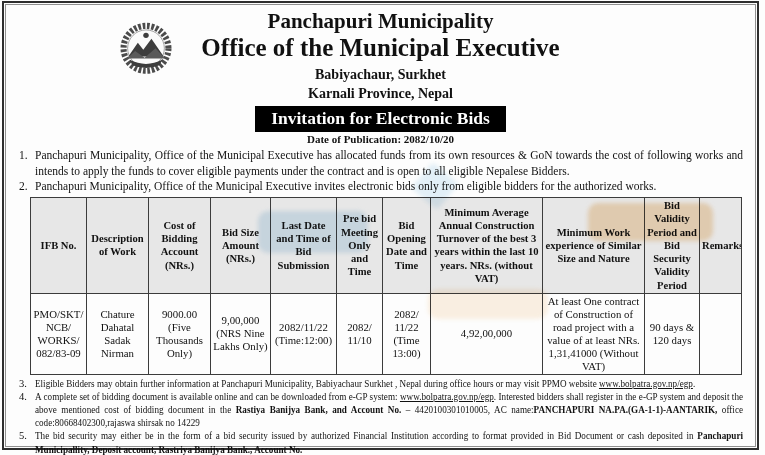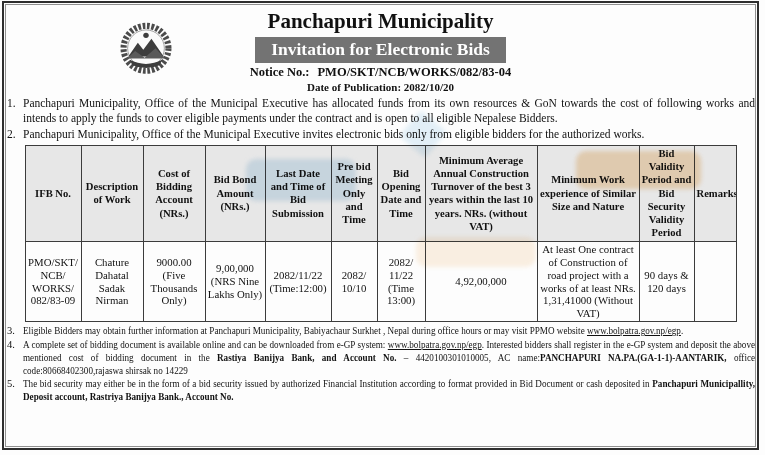--- a/index.html
+++ b/index.html
@@ -7,32 +7,32 @@
     width:765px; height:455px; position:relative; overflow:hidden;
     background:#fdfdfd; color:#111;
     font-family:"Liberation Serif","DejaVu Serif",serif;
   }
   .outer {
     position:absolute; left:2px; top:1px; width:757px; height:449px;
     border:2px solid #2e2e2e; box-sizing:border-box;
   }
   .inner {
     position:absolute; inset:1px; border:1px solid #909090;
-    padding:2px 0; box-sizing:border-box;
+    padding:2px 12px; box-sizing:border-box;
   }
   .logo { position:absolute; left:104px; top:12px; width:72px; height:68px; }
 
   .hdr { text-align:center; }
   .h-muni  { font-size:21px; font-weight:bold; margin-top:2px; line-height:1.15; }
   .h-office{ font-size:25px; font-weight:bold; margin-top:1px; line-height:1.15; }
   .h-addr  { font-size:14px; font-weight:bold; margin-top:4px; line-height:1.1; }
   .h-prov  { font-size:14px; font-weight:bold; margin-top:4px; line-height:1.1; }
   .banner-wrap { margin-top:4px; }
   .banner {
-    display:inline-block; background:#737373; color:#ffffff;
+    display:inline-block; background:#000000; color:#ffffff;
     font-size:17.5px; font-weight:bold; padding:2px 16px 3px; line-height:1.2;
   }
   .notice { font-size:12.5px; font-weight:bold; margin-top:2px; line-height:1.15; }
   .notice .gap { display:inline-block; width:8px; }
   .pub    { font-size:11px; font-weight:bold; margin-top:1px; line-height:1.15; }
 
   .li { position:relative; padding-left:17px; }
   .li .n { position:absolute; left:1px; top:0; }
   .li .t { display:block; text-align:justify; }
 
@@ -65,25 +65,25 @@
       <circle cx="50" cy="46" r="33" fill="none" stroke="#4c4c4c" stroke-width="9" stroke-dasharray="4 2.5"></circle>
       <circle cx="50" cy="46" r="27" fill="#fbfbfb" stroke="#7a7a7a" stroke-width="1"></circle>
       <circle cx="50" cy="27" r="4" fill="#3d3d3d"></circle>
       <path d="M24 58 L38 38 L46 48 L58 32 L76 58 Z" fill="#3d3d3d"></path>
       <path d="M22 61 L34 50 L48 60 L64 46 L78 61 Z" fill="#5a5a5a"></path>
       <path d="M26 63 Q50 75 74 63 L70 71 Q50 79 30 71 Z" fill="#3d3d3d"></path>
     </svg>
 
     <div class="hdr">
       <div class="h-muni">Panchapuri Municipality</div>
+      <div class="h-office">Office of the Municipal Executive</div>
+      <div class="h-addr">Babiyachaur, Surkhet</div>
+      <div class="h-prov">Karnali Province, Nepal</div>
       <div class="banner-wrap">
         <span class="banner">Invitation for Electronic Bids</span>
-      </div>
-      <div class="notice">
-        <span>Notice No.:</span><span class="gap"></span><span>PMO/SKT/NCB/WORKS/082/83-04</span>
       </div>
       <div class="pub">
         <span>Date of Publication:</span>
         <span>2082/10/20</span>
       </div>
     </div>
 
     <div class="intro">
       <div class="li">
         <span class="n">1.</span>
@@ -108,41 +108,41 @@
             <col style="width: 112px;">
             <col style="width: 102px;">
             <col style="width: 55px;">
             <col style="width: 42px;">
           </colgroup>
           <thead>
             <tr>
               <th>IFB No.</th>
               <th>Description of Work</th>
               <th>Cost of Bidding Account (NRs.)</th>
-              <th>Bid Bond Amount (NRs.)</th>
+              <th>Bid Size Amount (NRs.)</th>
               <th>Last Date and Time of Bid Submission</th>
               <th>Pre bid Meeting Only and Time</th>
               <th>Bid Opening Date and Time</th>
               <th>Minimum Average Annual Construction Turnover of the best 3 years within the last 10 years. NRs. (without VAT)</th>
               <th>Minimum Work experience of Similar Size and Nature</th>
               <th>Bid Validity Period and Bid Security Validity Period</th>
               <th>Remarks</th>
             </tr>
           </thead>
           <tbody>
             <tr>
               <td>PMO/SKT/ NCB/ WORKS/ 082/83-09</td>
               <td>Chature Dahatal Sadak Nirman</td>
               <td>9000.00 (Five Thousands Only)</td>
               <td>9,00,000 (NRS Nine Lakhs Only)</td>
               <td>2082/11/22 (Time:12:00)</td>
-              <td>2082/ 10/10</td>
+              <td>2082/ 11/10</td>
               <td>2082/ 11/22 (Time 13:00)</td>
               <td>4,92,00,000</td>
-              <td>At least One contract of Construction of road project with a works of at least NRs. 1,31,41000 (Without VAT)</td>
+              <td>At least One contract of Construction of road project with a value of at least NRs. 1,31,41000 (Without VAT)</td>
               <td>90 days &amp; 120 days</td>
               <td></td>
             </tr>
           </tbody>
         </table>
       <div class="wm wm1"></div>
       <div class="wm wm2"></div>
       <div class="wm wm3"></div>
       <div class="wm wm4"></div>
     </div>

